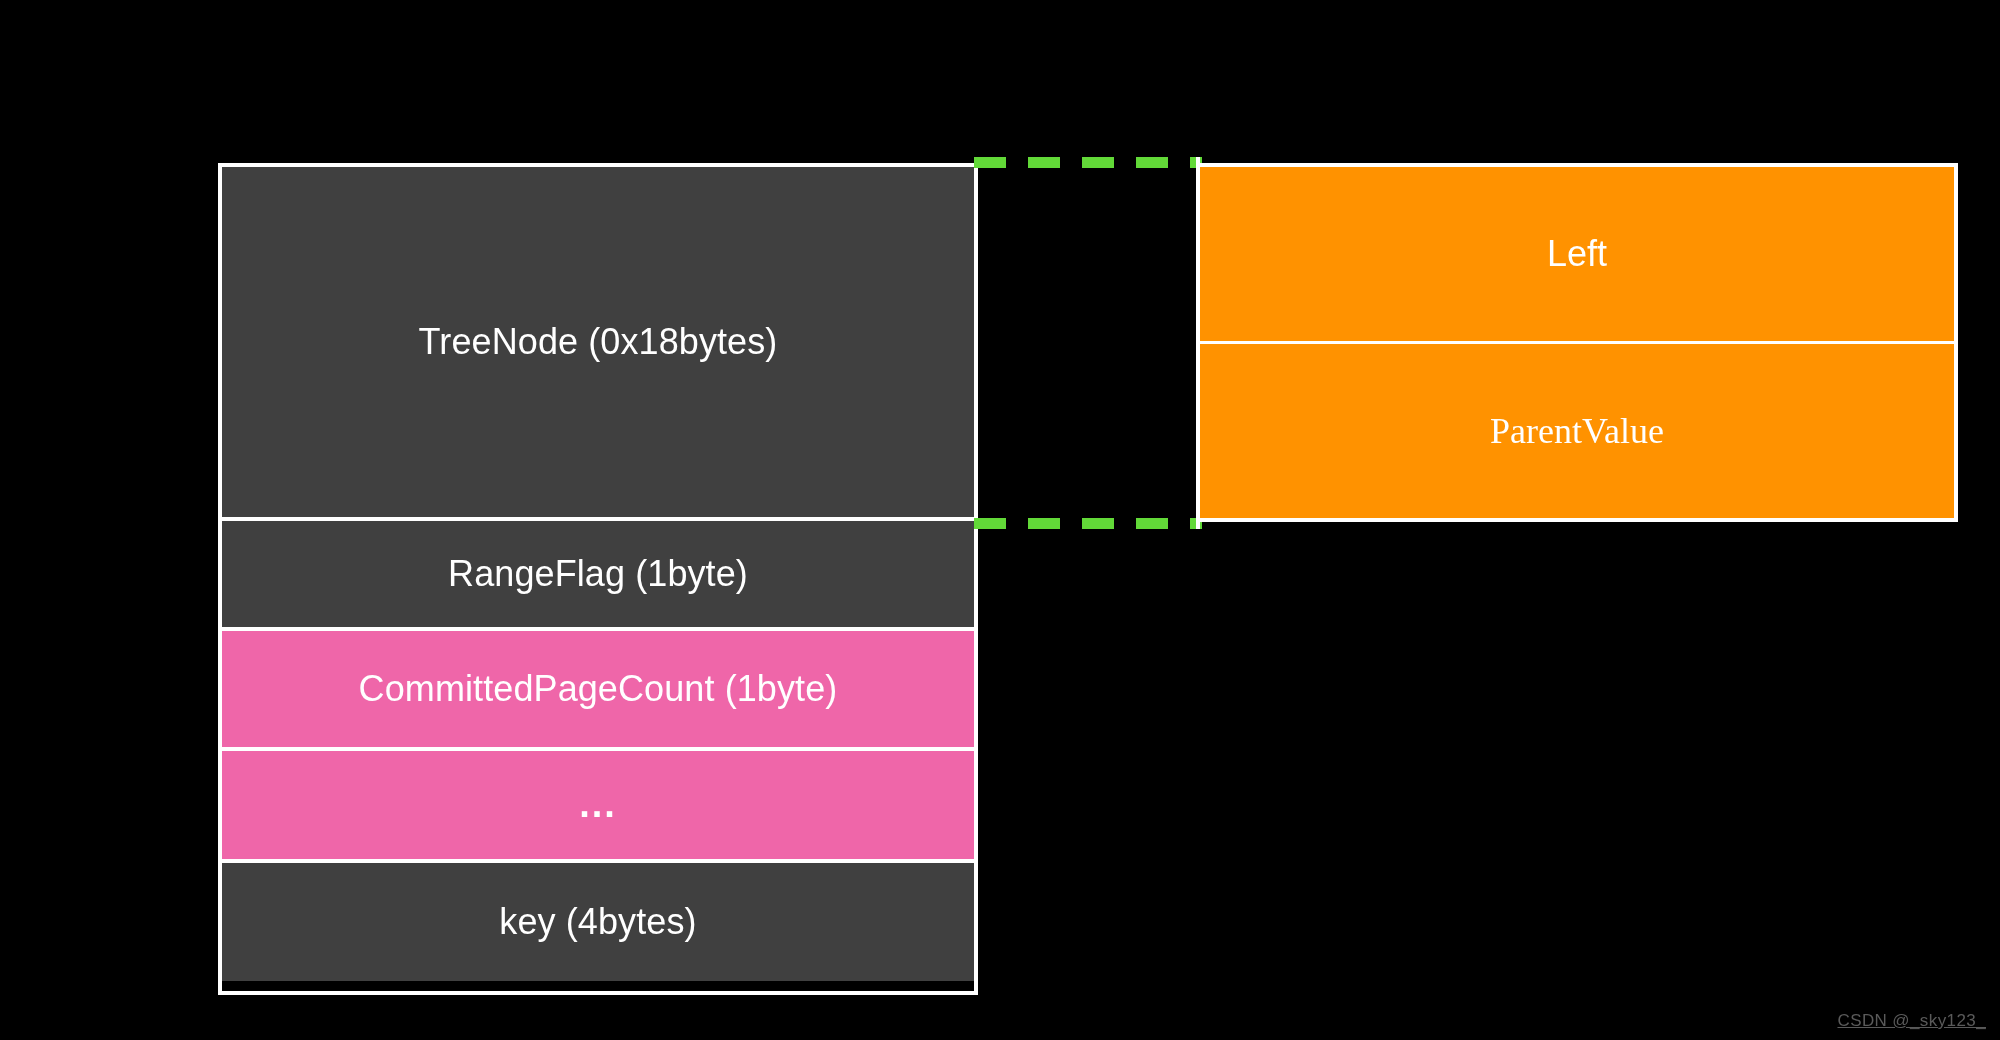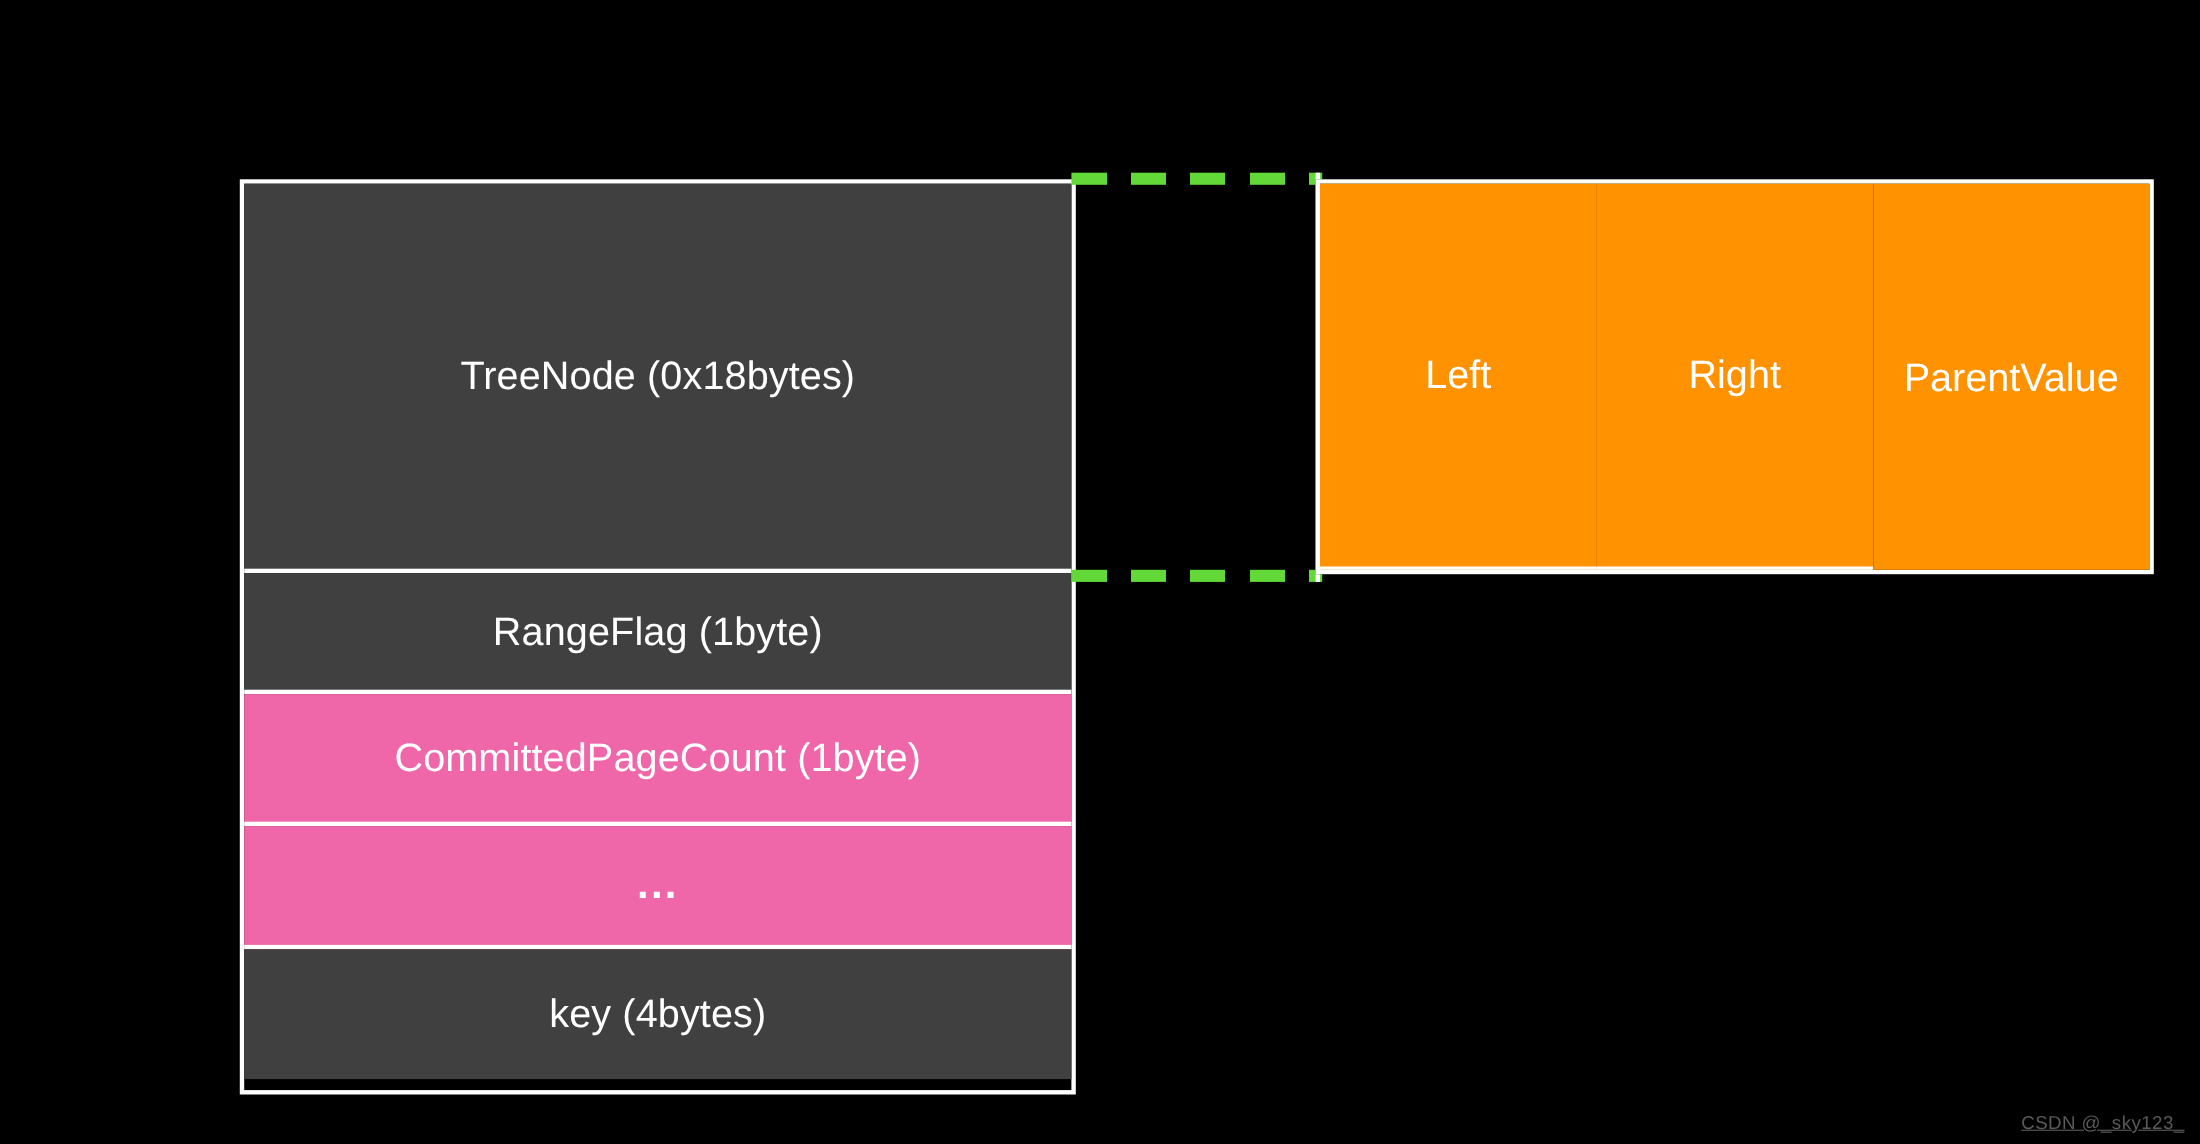--- a/index.html
+++ b/index.html
@@ -74,37 +74,37 @@
   
   .detail-box {
     position: absolute;
     left: 1196px;
     top: 163px;
     width: 762px;
     height: 359px;
     box-sizing: border-box;
     border: 4px solid #ffffff;
     display: flex;
-    flex-direction: row;
+    flex-direction: column;
     background: #000000;
   }
 
   .detail-row {
     flex: 1 1 0;
     box-sizing: border-box;
     background: #ff9200;
     color: #ffffff;
     font-size: 36px;
     display: flex;
     align-items: center;
     justify-content: center;
     border-bottom: 3px solid #ffffff;
     white-space: nowrap;
   }
-  .detail-row:last-child { border-bottom: none; }
+  .detail-row:last-child { border-bottom: none; font-family: Liberation Serif, serif; }
 
   
   .connector {
     position: absolute;
     left: 974px;
     top: 157px;
     width: 228px;
     height: 372px;
     pointer-events: none;
   }
@@ -173,22 +173,19 @@
     <div class="dash-line dash-top"></div>
     <div class="dash-line dash-bottom"></div>
     <div class="connector-edge"></div>
   </div>
 
   <div class="detail-box">
     <div class="detail-row">
       <span>Left</span>
     </div>
     <div class="detail-row">
-      <span>Right</span>
-    </div>
-    <div class="detail-row">
       <span>ParentValue</span>
     </div>
   </div>
 
   <div class="watermark">CSDN @_sky123_</div>
 
 </div>
 
 </body></html>

